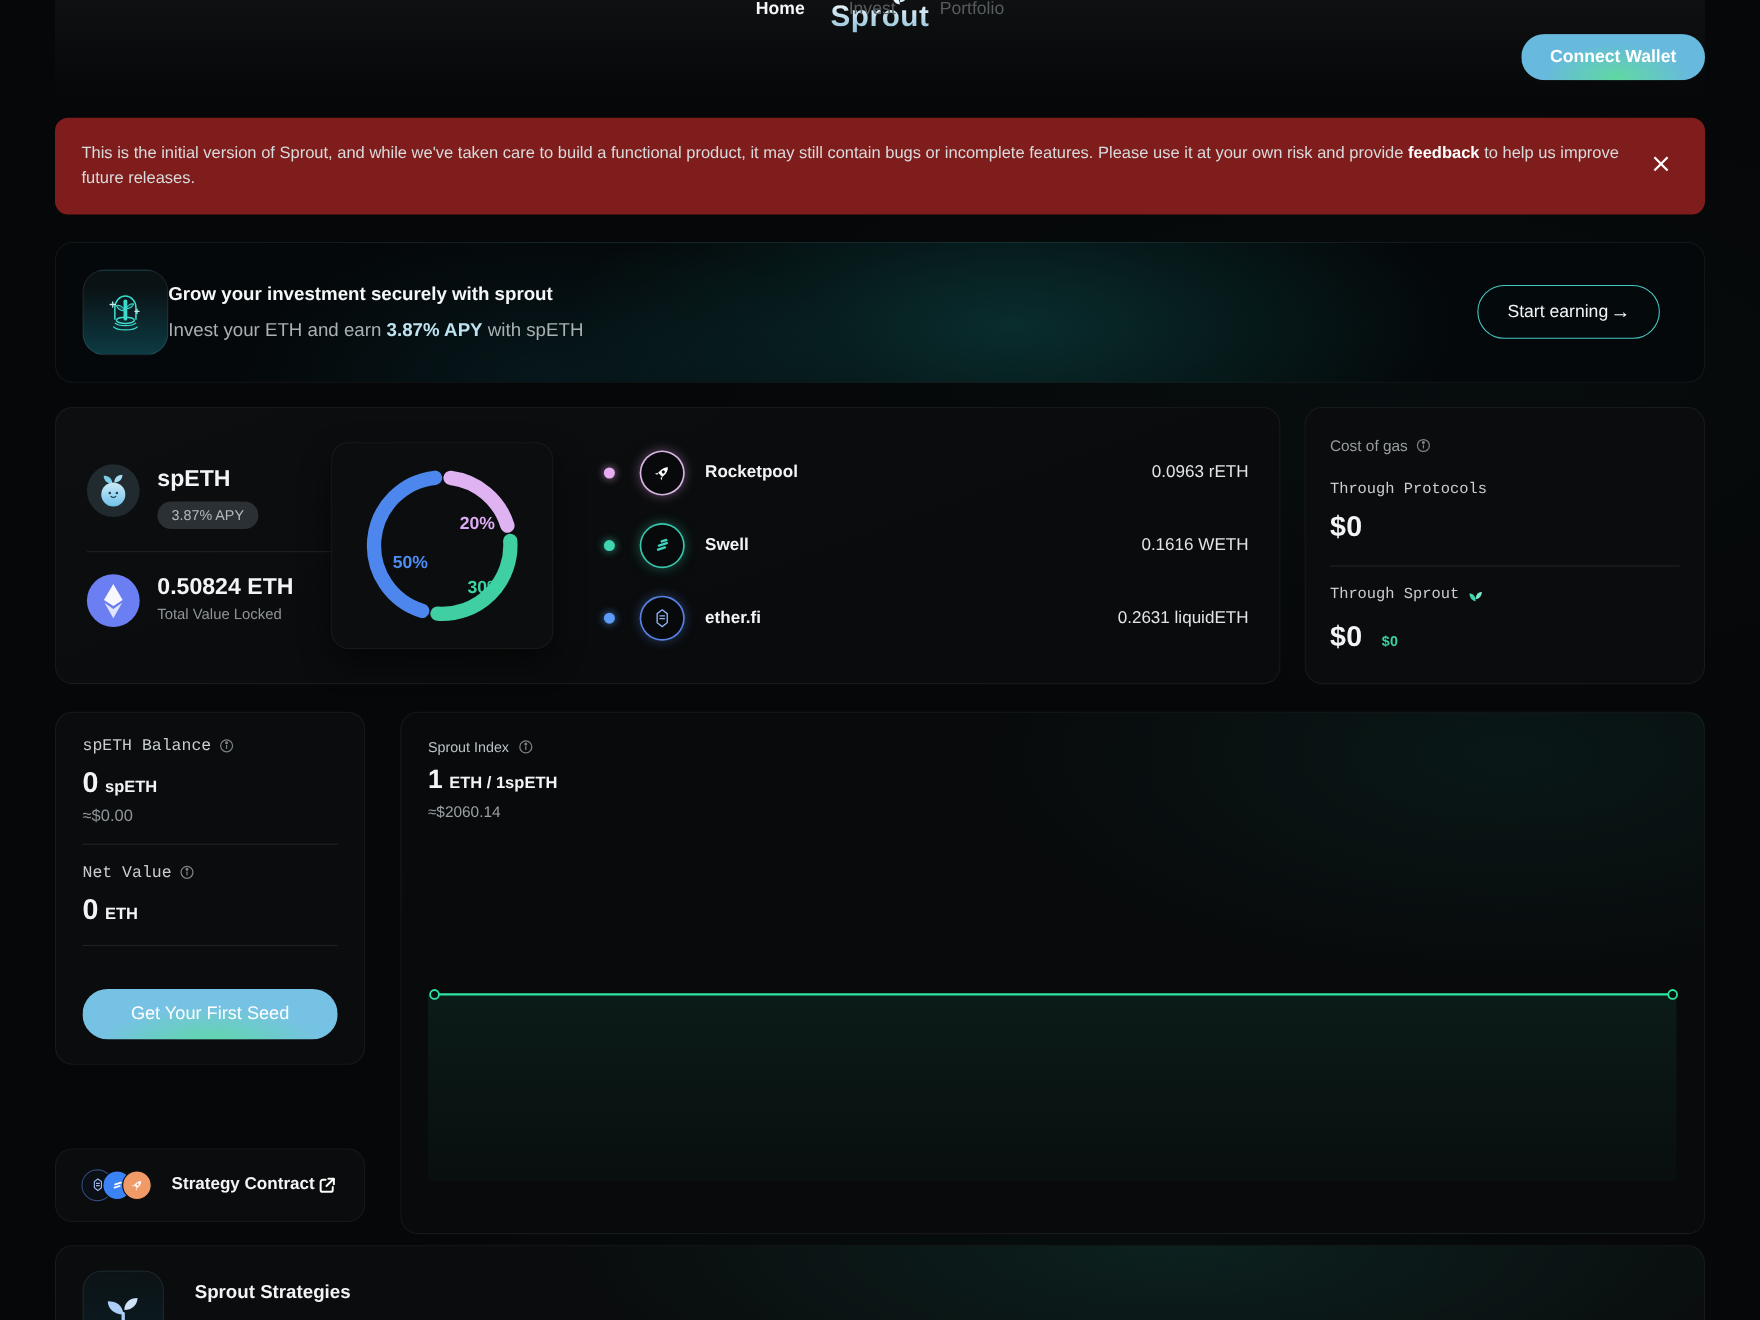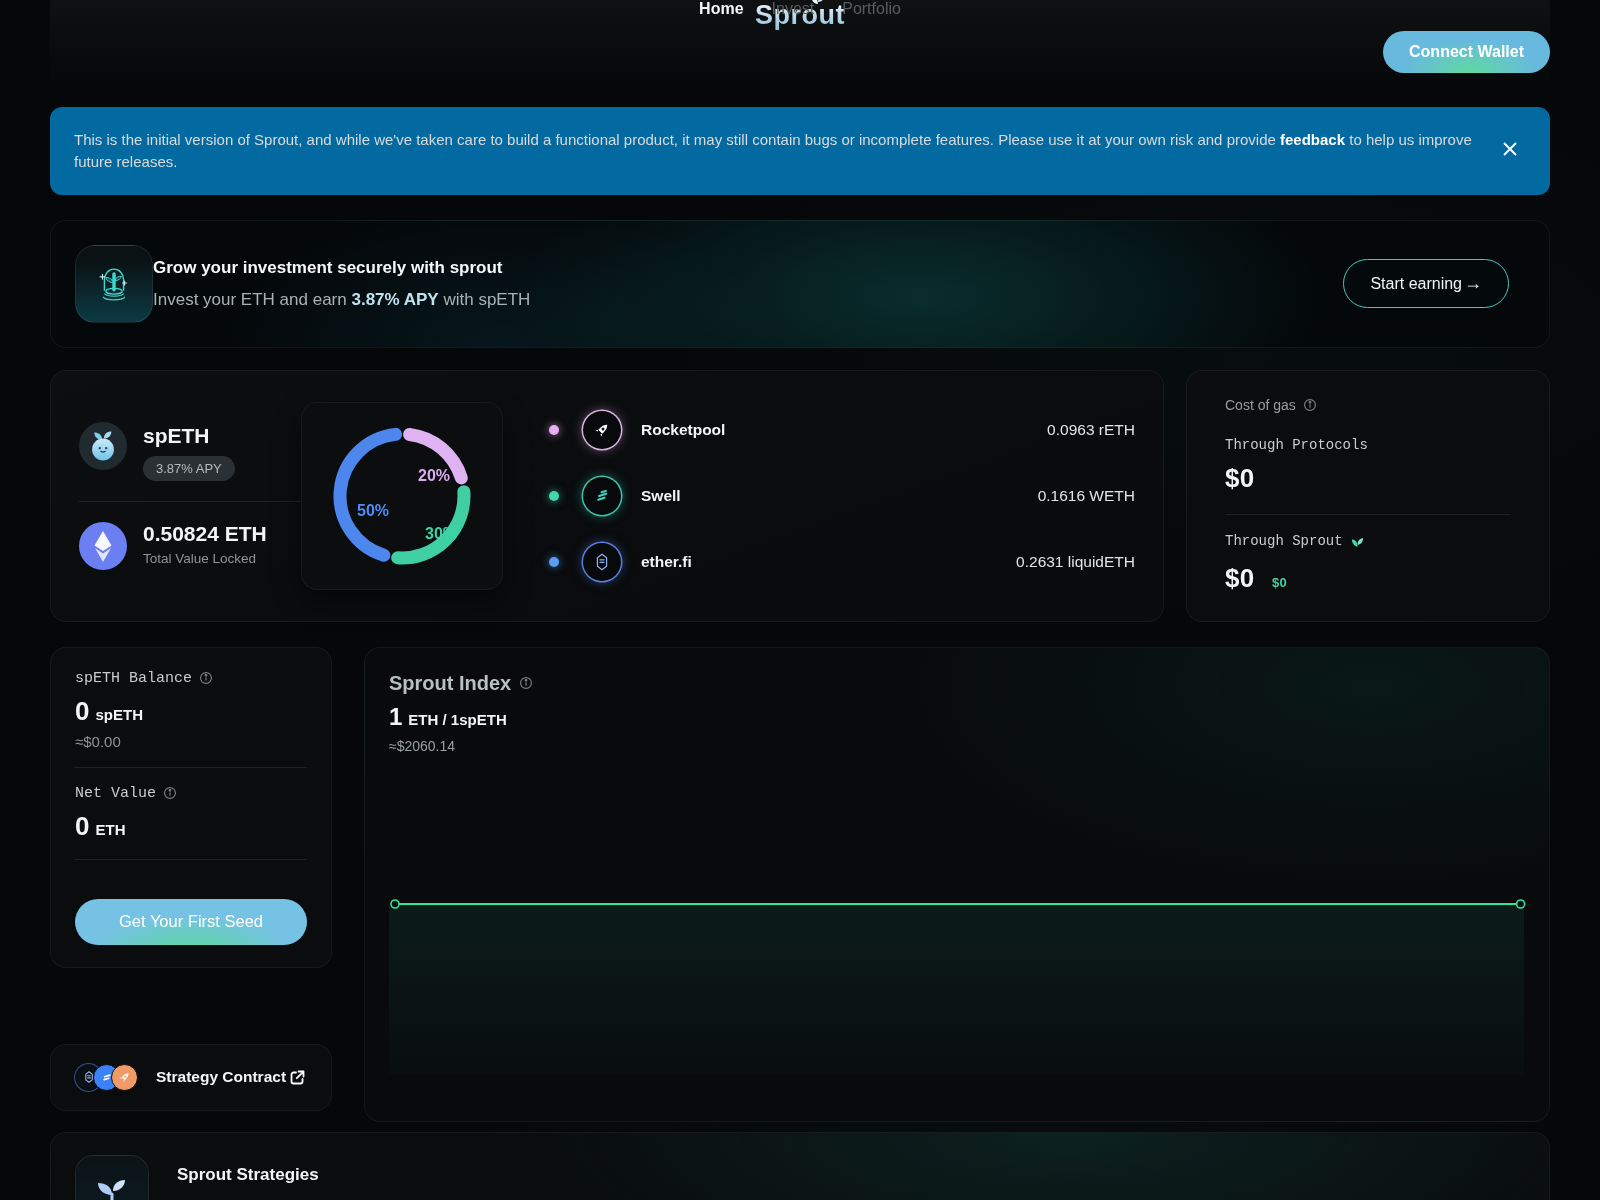--- a/index.html
+++ b/index.html
@@ -17,35 +17,35 @@
   
   .topbar { height:90px; display:flex; align-items:center; position:relative;
     background:linear-gradient(180deg, rgba(22,24,25,0.55), rgba(6,7,8,0));flex-direction:column; }
   .logo { position:relative; cursor:pointer; }
   .logo-text {
     font-size:27px; font-weight:bold; letter-spacing:0.5px;
     background:linear-gradient(180deg,#f6fcff 0%,#b9d8e8 55%,#8fc2da 100%);
     -webkit-background-clip:text; background-clip:text; color:transparent;
   }
   .logo-leaf { position:absolute; left:55px; top:-7px; width:16px; height:12px; }
-  .topnav { position:absolute; left:50%; transform:translateX(-50%); display:flex; gap:28px; }
+  .topnav { position:absolute; left:50%; transform:translateX(-50%); display:flex; gap:40px; }
   .navitem { font-size:16px; color:#565d61; cursor:pointer; }
   .navitem.active { color:#f4f6f7; font-weight:bold; }
   .wallet-btn {
     margin-left:auto; border:none; cursor:pointer;
     padding:12px 26px; border-radius:999px; font-size:16px; font-weight:bold; color:#ffffff;
     font-family:inherit;
     background:
       radial-gradient(90px 42px at 52% 95%, rgba(96,218,158,0.95), rgba(96,218,158,0) 75%),
       #67b9de;
   }
 
   
   .notice {
-    margin-top:17px; min-height:86px; border-radius:12px; background:#0369a1;
+    margin-top:17px; min-height:86px; border-radius:12px; background:#7f1d1d;
     padding:22px 70px 22px 24px; position:relative;
     font-size:15px; line-height:1.45; color:#d9dadb; max-width:1500px;
   }
   .notice b { color:#ffffff; }
   .notice-close { position:absolute; right:26px; top:50%; transform:translateY(-50%);
     width:28px; height:28px; background:none; border:none; cursor:pointer; }
   .notice-close svg { width:20px; height:20px; stroke:#ffffff; stroke-width:2; }
 
   
   .hero {
@@ -110,21 +110,21 @@
   .dot-teal { background:#3fd6b0; box-shadow:0 0 8px rgba(63,214,176,0.7); }
   .dot-blue { background:#5b9cf6; box-shadow:0 0 8px rgba(91,156,246,0.7); }
   .picon { width:38px; height:38px; border-radius:50%; background:#07090a; margin-left:24px;
     display:flex; align-items:center; justify-content:center; flex:0 0 auto; }
   .ring-pink { box-shadow:0 0 0 1.5px rgba(236,196,246,0.9), 0 0 12px rgba(233,174,242,0.5); }
   .ring-teal { box-shadow:0 0 0 1.5px rgba(62,214,186,0.9), 0 0 12px rgba(62,214,186,0.5); }
   .ring-blue { box-shadow:0 0 0 1.5px rgba(94,140,245,0.9), 0 0 12px rgba(94,140,245,0.5); }
   .proto-name { margin-left:20px; font-size:15.5px; font-weight:bold; color:#f2f4f5; }
   .proto-value { margin-left:auto; font-size:15.5px; color:#e2e5e7; }
 
-  .gas-card { width:364px; height:252px; flex:0 0 auto; padding:26px 38px; }
+  .gas-card { width:364px; height:252px; flex:0 0 auto; padding:26px 22px; }
   .muted-label { font-size:14px; color:#979ea2; display:flex; align-items:center; gap:7px; }
   .soft-label { font-size:14px; color:#c8cdd0; display:flex; align-items:center; gap:7px;font-family:Liberation Mono, monospace; }
   .gas-amount { font-size:26px; font-weight:bold; margin-top:10px; letter-spacing:0.3px; }
   .gas-divider { height:1px; background:rgba(255,255,255,0.09); margin:20px 0 18px; }
   .gas-sub { color:#3bd3a2; font-size:13px; font-weight:bold; margin-left:10px; }
   .info-icon { width:14px; height:14px; flex:0 0 auto; cursor:pointer; }
   .info-icon circle { stroke:#7a8286; fill:none; stroke-width:1.3; }
   .info-icon .dotline { fill:#7a8286; }
 
   
@@ -152,21 +152,21 @@
   .coin.swell { background:#3b82f6; margin-left:-9px; }
   .coin.rocket { background:#f09a68; margin-left:-9px; }
   .contract-label { margin-left:18px; font-size:15.5px; font-weight:bold; }
   .ext-icon { margin-left:auto; width:19px; height:19px; }
   .ext-icon path { stroke:#ffffff; stroke-width:1.8; fill:none; stroke-linecap:round; stroke-linejoin:round; }
 
   .chart-card { flex:1; height:475px; position:relative; padding:24px 24px;
     background:
       radial-gradient(700px 300px at 85% 8%, rgba(15,72,66,0.22), transparent 70%),
       #080a0b; }
-  .idx-title { font-size:20px; color:#b9c0c4; display:flex; align-items:center; gap:8px;font-weight:bold; }
+  .idx-title { font-size:13px; color:#b9c0c4; display:flex; align-items:center; gap:8px; }
   .idx-value { margin-top:8px; font-weight:bold; }
   .idx-value .big { font-size:24px; }
   .idx-value .unit { font-size:15px; margin-left:6px; }
   .idx-usd { margin-top:7px; font-size:14px; color:#9aa1a5; }
   .plot { position:absolute; left:24px; right:25px; top:256px; height:170px;
     background:linear-gradient(180deg, rgba(45,212,160,0.085), rgba(45,212,160,0.025));
   }
   .plot-line { position:absolute; left:0; top:-5px; width:100%; height:10px; overflow:visible; }
   .plot-line line { stroke:#2ee6a2; stroke-width:2; }
   .plot-line circle { stroke:#2ee6a2; stroke-width:1.6; fill:#081310; }

